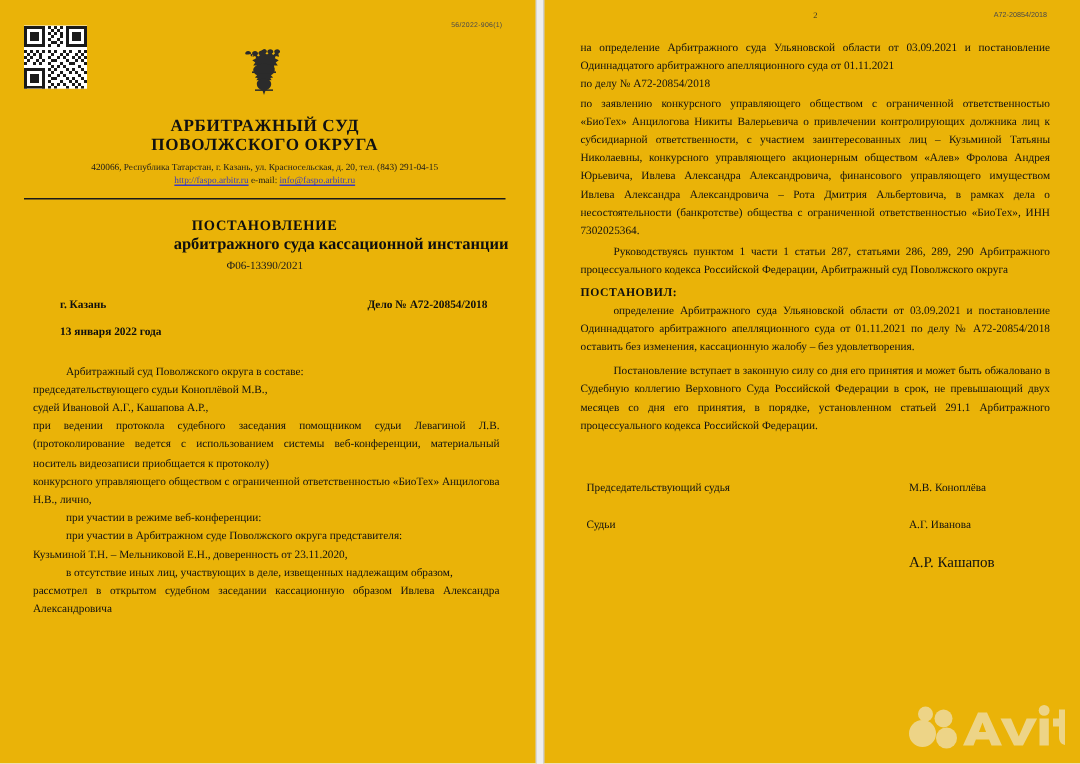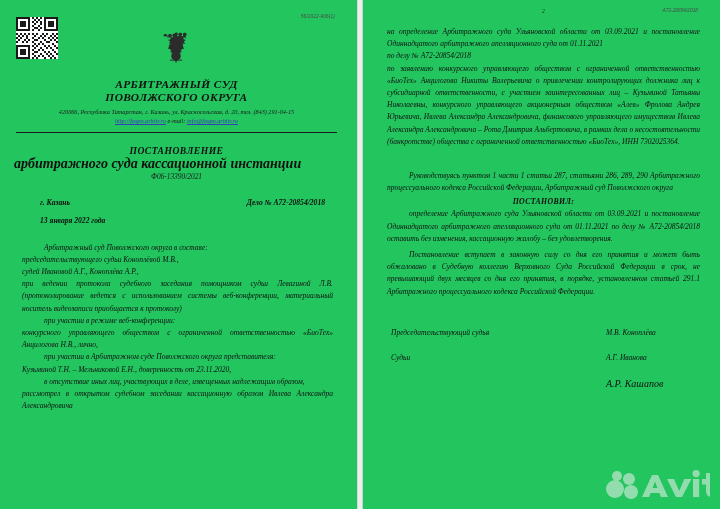--- a/index.html
+++ b/index.html
@@ -16,26 +16,25 @@
   }
   #viewport {
     width: 720px;
     height: 509px;
     position: relative;
     background: #eeeeee;
     display: flex;
     justify-content: flex-start;
   }
   .page {
-    background: #22c55e;
+    background: #eab308;
     position: relative;
     height: 509px;
     box-sizing: border-box;
     overflow: hidden;
-    font-style: italic;
   }
   .page-left {
     width: 360px;
     padding: 8px 18px 0 14px;
     border-right: 1px solid #d8d8d8;
   }
   .page-right {
     width: 360px;
     margin-left: 4px;
     padding: 8px 16px 0 20px;
@@ -101,23 +100,23 @@
   
   .title-main {
     text-align: center;
     font-weight: bold;
     font-size: 9.6px;
     letter-spacing: .5px;
     margin-top: 12px;
     color: #0f0f0f;
   }
   .title-sub {
-    text-align: left;
+    text-align: right;
     font-weight: bold;
-    font-size: 14px;
+    font-size: 11px;
     line-height: 11px;
     margin-top: 2px;
     color: #0f0f0f;
   }
   .title-code {
     text-align: center;
     font-size: 7.4px;
     margin-top: 3px;
     color: #1a1a1a;
   }
@@ -169,21 +168,21 @@
   .p2-case {
     position: absolute;
     right: 6px;
     top: 0;
     font-size: 4.8px;
     color: #4a4a4a;
     font-family: "Liberation Sans", sans-serif;
   }
   .p2-body { padding: 0 4px 0 4px; }
   .center-bold {
-    text-align: center;
+    text-align: left;
     font-weight: bold;
     font-size: 7.8px;
     letter-spacing: .4px;
     margin: 3px 0 2px 0;
     color: #0f0f0f;
   }
   .sig-block { margin-top: 30px; padding: 0 6px 0 8px; }
   .sig-row {
     display: flex;
     justify-content: space-between;
@@ -376,43 +375,43 @@
 
     <div class="meta-row">
       <span class="meta-city">г. Казань</span>
       <span class="meta-case">Дело № А72-20854/2018</span>
     </div>
     <div class="meta-date">13 января 2022 года</div>
 
     <div class="body">
       <p class="t ind">Арбитражный суд Поволжского округа в составе:</p>
       <p class="t">председательствующего судьи Коноплёвой М.В.,</p>
-      <p class="t">судей Ивановой А.Г., Коноплёва А.Р.,</p>
+      <p class="t">судей Ивановой А.Г., Кашапова А.Р.,</p>
       <p class="t">при ведении протокола судебного заседания помощником судьи Левагиной Л.В. (протоколирование ведется с использованием системы веб-конференции, материальный носитель видеозаписи приобщается к протоколу)</p>
+      <p class="t">конкурсного управляющего обществом с ограниченной ответственностью «БиоТех» Анцилогова Н.В., лично,</p>
       <p class="t ind">при участии в режиме веб-конференции:</p>
-      <p class="t">конкурсного управляющего обществом с ограниченной ответственностью «БиоТех» Анцилогова Н.В., лично,</p>
       <p class="t ind">при участии в Арбитражном суде Поволжского округа представителя:</p>
       <p class="t">Кузьминой Т.Н. – Мельниковой Е.Н., доверенность от 23.11.2020,</p>
       <p class="t ind">в отсутствие иных лиц, участвующих в деле, извещенных надлежащим образом,</p>
       <p class="t">рассмотрел в открытом судебном заседании кассационную образом Ивлева Александра Александровича</p>
     </div>
   </div>
 
   <div class="page page-right">
 
     <div class="p2-head">
       <span class="p2-num">2</span>
       <span class="p2-case">А72-20854/2018</span>
     </div>
 
     <div class="p2-body">
       <p class="t">на определение Арбитражного суда Ульяновской области от 03.09.2021 и постановление Одиннадцатого арбитражного апелляционного суда от 01.11.2021</p>
       <p class="t">по делу № А72-20854/2018</p>
       <p class="t">по заявлению конкурсного управляющего обществом с ограниченной ответственностью «БиоТех» Анцилогова Никиты Валерьевича о привлечении контролирующих должника лиц к субсидиарной ответственности, с участием заинтересованных лиц – Кузьминой Татьяны Николаевны, конкурсного управляющего акционерным обществом «Алев» Фролова Андрея Юрьевича, Ивлева Александра Александровича, финансового управляющего имуществом Ивлева Александра Александровича – Рота Дмитрия Альбертовича, в рамках дела о несостоятельности (банкротстве) общества с ограниченной ответственностью «БиоТех», ИНН 7302025364.</p>
-      <p class="t ind" style="margin-top:22px;">Руководствуясь пунктом 1 части 1 статьи 287, статьями 286, 289, 290 Арбитражного процессуального кодекса Российской Федерации, Арбитражный суд Поволжского округа</p>
+      <p class="t ind" style="margin-top:2px;">Руководствуясь пунктом 1 части 1 статьи 287, статьями 286, 289, 290 Арбитражного процессуального кодекса Российской Федерации, Арбитражный суд Поволжского округа</p>
 
       <div class="center-bold">ПОСТАНОВИЛ:</div>
 
       <p class="t ind">определение Арбитражного суда Ульяновской области от 03.09.2021 и постановление Одиннадцатого арбитражного апелляционного суда от 01.11.2021 по делу № А72-20854/2018 оставить без изменения, кассационную жалобу – без удовлетворения.</p>
       <p class="t ind" style="margin-top:4px;">Постановление вступает в законную силу со дня его принятия и может быть обжаловано в Судебную коллегию Верховного Суда Российской Федерации в срок, не превышающий двух месяцев со дня его принятия, в порядке, установленном статьей 291.1 Арбитражного процессуального кодекса Российской Федерации.</p>
     </div>
 
     <div class="sig-block">
       <div class="sig-row">
         <span>Председательствующий судья</span>

